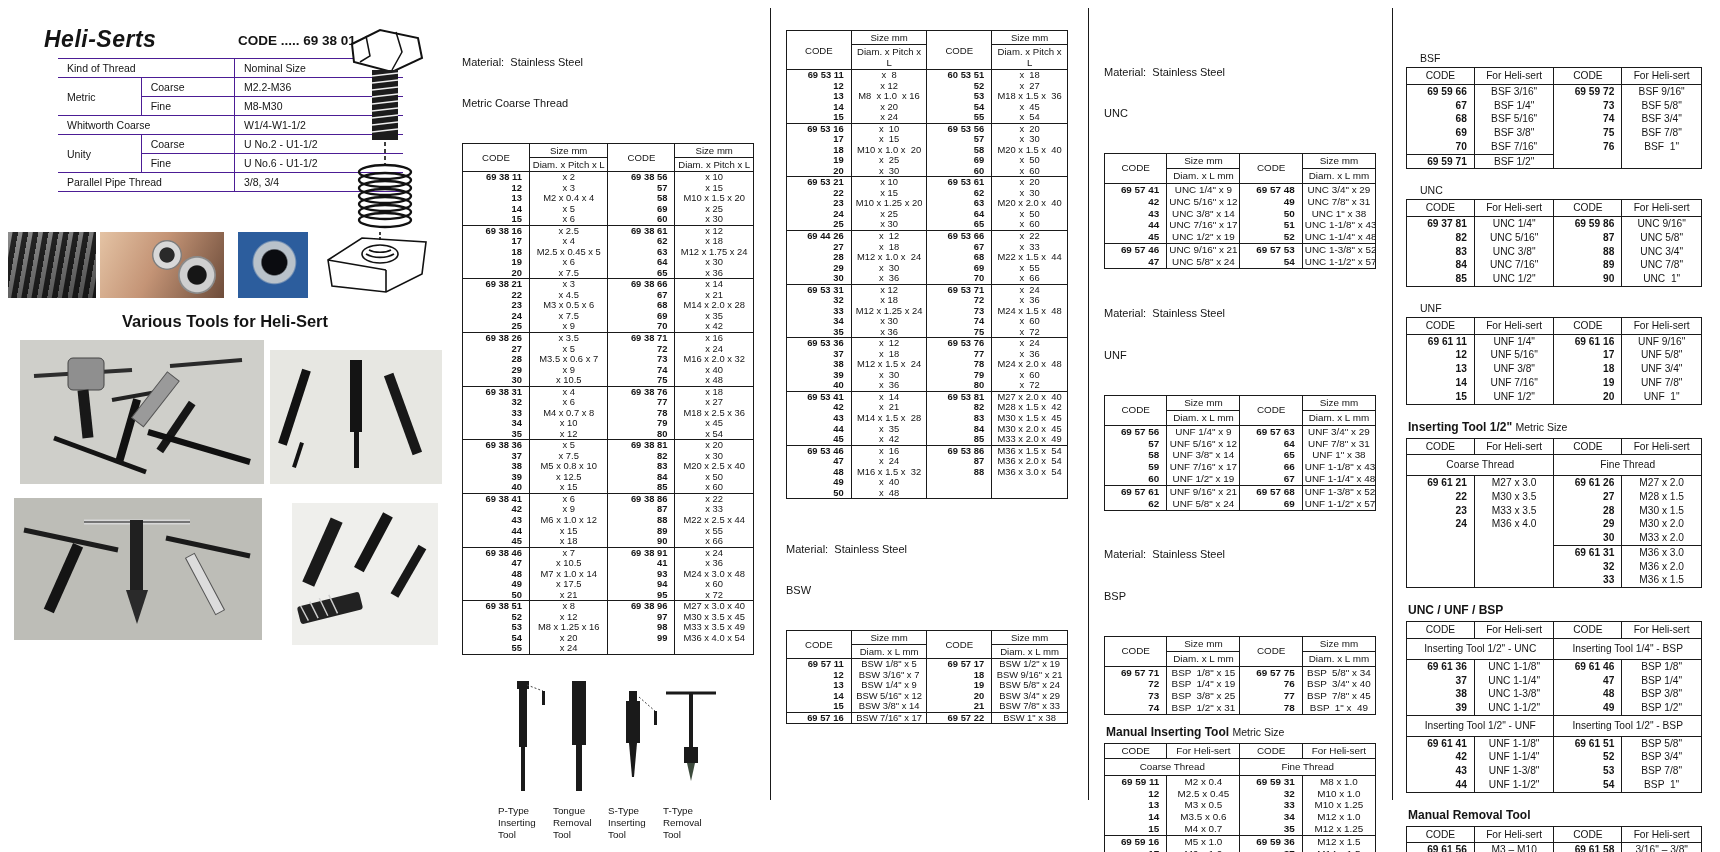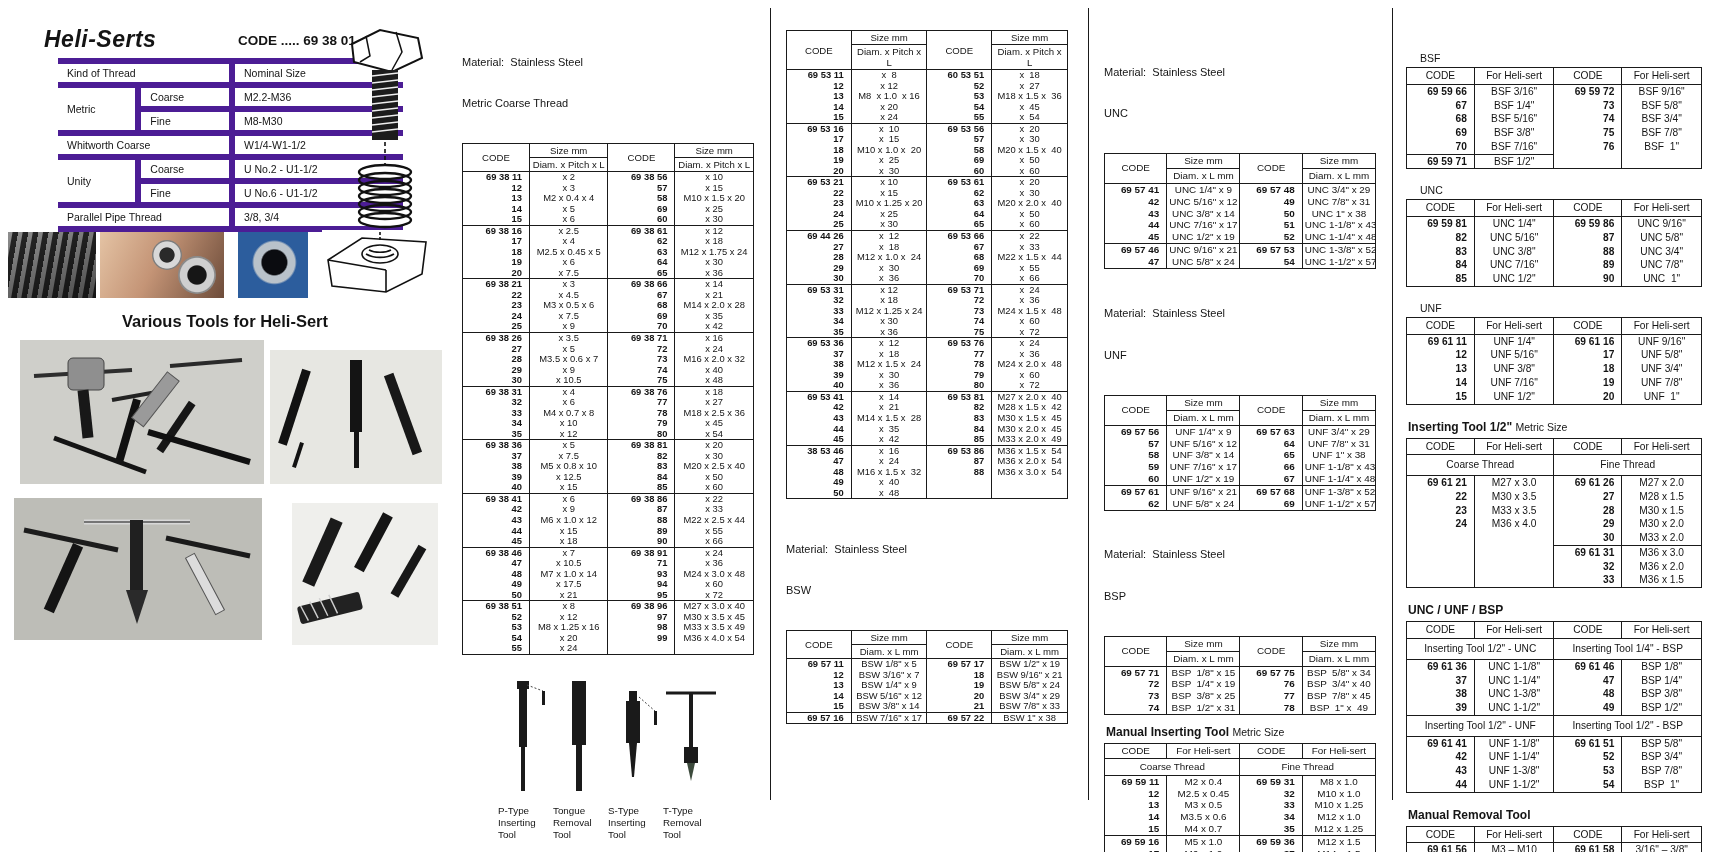--- a/index.html
+++ b/index.html
@@ -9,21 +9,21 @@
     -webkit-font-smoothing:antialiased;
   }
   .page{position:absolute;inset:0;background:#fff;overflow:hidden;}
   .vdiv{position:absolute;top:8px;height:792px;width:1px;background:#1a1a1a;}
 
   
   .left-panel{position:absolute;left:0;top:0;width:458px;height:622px;}
   .hs-title{position:absolute;left:44px;top:26px;font-size:23px;font-weight:bold;font-style:italic;letter-spacing:.5px;}
   .hs-code{position:absolute;left:238px;top:33px;font-size:13.5px;font-weight:bold;}
   table.spec{position:absolute;left:58px;top:58px;border-collapse:collapse;border-top:1.5px solid #1a1a1a;border-bottom:1.5px solid #1a1a1a;width:345px;}
-  .spec td{border:6px solid #4c1d95;font-size:10.5px;padding:3px 9px;line-height:1.15;}
+  .spec td{border:1px solid #4c1d95;font-size:10.5px;padding:3px 9px;line-height:1.15;}
   .spec td.first{border-left:none;}
   .spec td.last{border-right:none;width:150px;}
   .spec td.grp{text-align:left;}
   .vt-head{position:absolute;left:30px;top:312px;width:390px;text-align:center;font-weight:bold;font-size:16.5px;}
   .photo{position:absolute;overflow:hidden;}
   .ring{position:absolute;border-radius:50%;}
   .collage{position:absolute;}
 
   
   .col{position:absolute;}
@@ -439,21 +439,21 @@
             </tr>
             <tr class="gtop">
               <td class="c">69 38 46</td>
               <td class="s">x 7</td>
               <td class="c">69 38 91</td>
               <td class="s">x 24</td>
             </tr>
             <tr>
               <td class="c">47</td>
               <td class="s">x 10.5</td>
-              <td class="c">71</td>
+              <td class="c">41</td>
               <td class="s">x 36</td>
             </tr>
             <tr>
               <td class="c">48</td>
               <td class="s">M7 x 1.0 x 14</td>
               <td class="c">93</td>
               <td class="s">M24 x 3.0 x 48</td>
             </tr>
             <tr>
               <td class="c">49</td>
@@ -766,21 +766,21 @@
                 <td class="c">84</td>
                 <td class="s">M30 x 2.0 x  45</td>
               </tr>
               <tr>
                 <td class="c">45</td>
                 <td class="s">x  42</td>
                 <td class="c">85</td>
                 <td class="s">M33 x 2.0 x  49</td>
               </tr>
               <tr class="gtop">
-                <td class="c">38 53 46</td>
+                <td class="c">69 53 46</td>
                 <td class="s">x  16</td>
                 <td class="c">69 53 86</td>
                 <td class="s">M36 x 1.5 x  54</td>
               </tr>
               <tr>
                 <td class="c">47</td>
                 <td class="s">x  24</td>
                 <td class="c">87</td>
                 <td class="s">M36 x 2.0 x  54</td>
               </tr>
@@ -1220,21 +1220,21 @@
               <col style="width: 27%;">
             </colgroup>
             <tbody>
               <tr>
                 <th class="hc">CODE</th>
                 <th class="hf">For Heli-sert</th>
                 <th class="hc">CODE</th>
                 <th class="hf">For Heli-sert</th>
               </tr>
               <tr class="gtop">
-                <td class="c">69 59 81</td>
+                <td class="c">69 37 81</td>
                 <td class="s">UNC 1/4"</td>
                 <td class="c">69 59 86</td>
                 <td class="s">UNC 9/16"</td>
               </tr>
               <tr>
                 <td class="c">82</td>
                 <td class="s">UNC 5/16"</td>
                 <td class="c">87</td>
                 <td class="s">UNC 5/8"</td>
               </tr>

